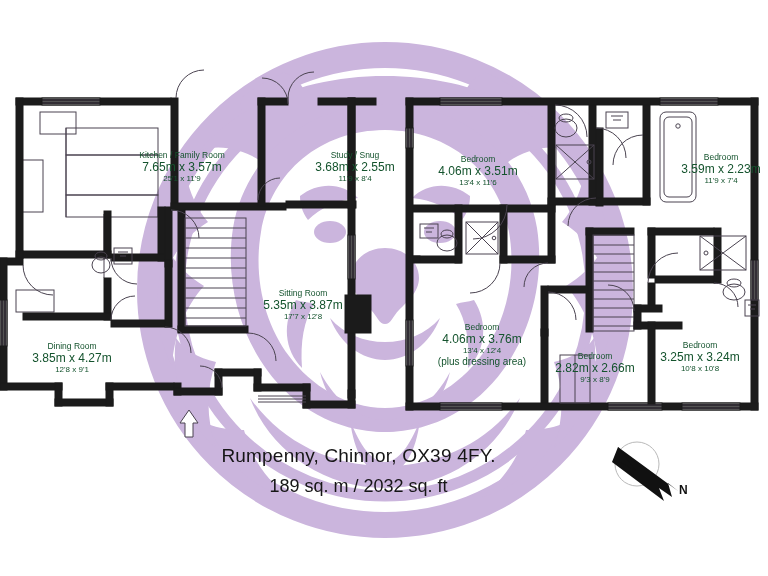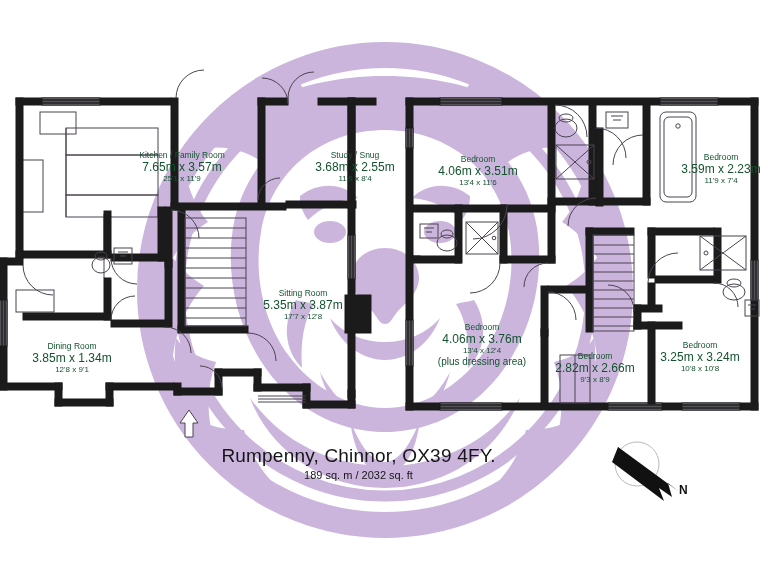--- a/index.html
+++ b/index.html
@@ -13,21 +13,21 @@
   .lbl{position:absolute;text-align:center;line-height:1.18;
        font-family:"Liberation Sans", sans-serif;
        color:#14532d;white-space:nowrap;}
   .lbl .nm{font-size:8.5px;}
   .lbl .dm{font-size:12px;}
   .lbl .ft{font-size:8px;text-align:center;}
   .lbl .ex{font-size:10px;}
 
   #title-wrap{position:absolute;left:0;top:445px;width:717px;text-align:center;}
   #addr{font-size:19px;letter-spacing:.2px;color:#161616;}
-  #area{font-size:11px;margin-top:2px;color:#161616;}
+  #area{font-size:18px;margin-top:9px;color:#161616;}
 </style>
 </head>
 <body>
 
 <svg id="plan" viewBox="0 0 768 576">
   <defs>
 
     <clipPath id="circ">
         <circle cx="385" cy="290" r="240"></circle>
       </clipPath>
@@ -349,21 +349,21 @@
   </div>
 
   <div class="lbl" style="left:303px;top:288px;transform:translateX(-50%);">
     <div class="nm">Sitting Room</div>
     <div class="dm">5.35m x 3.87m</div>
     <div class="ft">17'7 x 12'8</div>
   </div>
 
   <div class="lbl" style="left:72px;top:341px;transform:translateX(-50%);">
     <div class="nm">Dining Room</div>
-    <div class="dm">3.85m x 1.34m</div>
+    <div class="dm">3.85m x 4.27m</div>
     <div class="ft">12'8 x 9'1</div>
   </div>
 
   <div class="lbl" style="left:478px;top:154px;transform:translateX(-50%);">
     <div class="nm">Bedroom</div>
     <div class="dm">4.06m x 3.51m</div>
     <div class="ft">13'4 x 11'6</div>
   </div>
 
   <div class="lbl" style="left:721px;top:152px;transform:translateX(-50%);">

